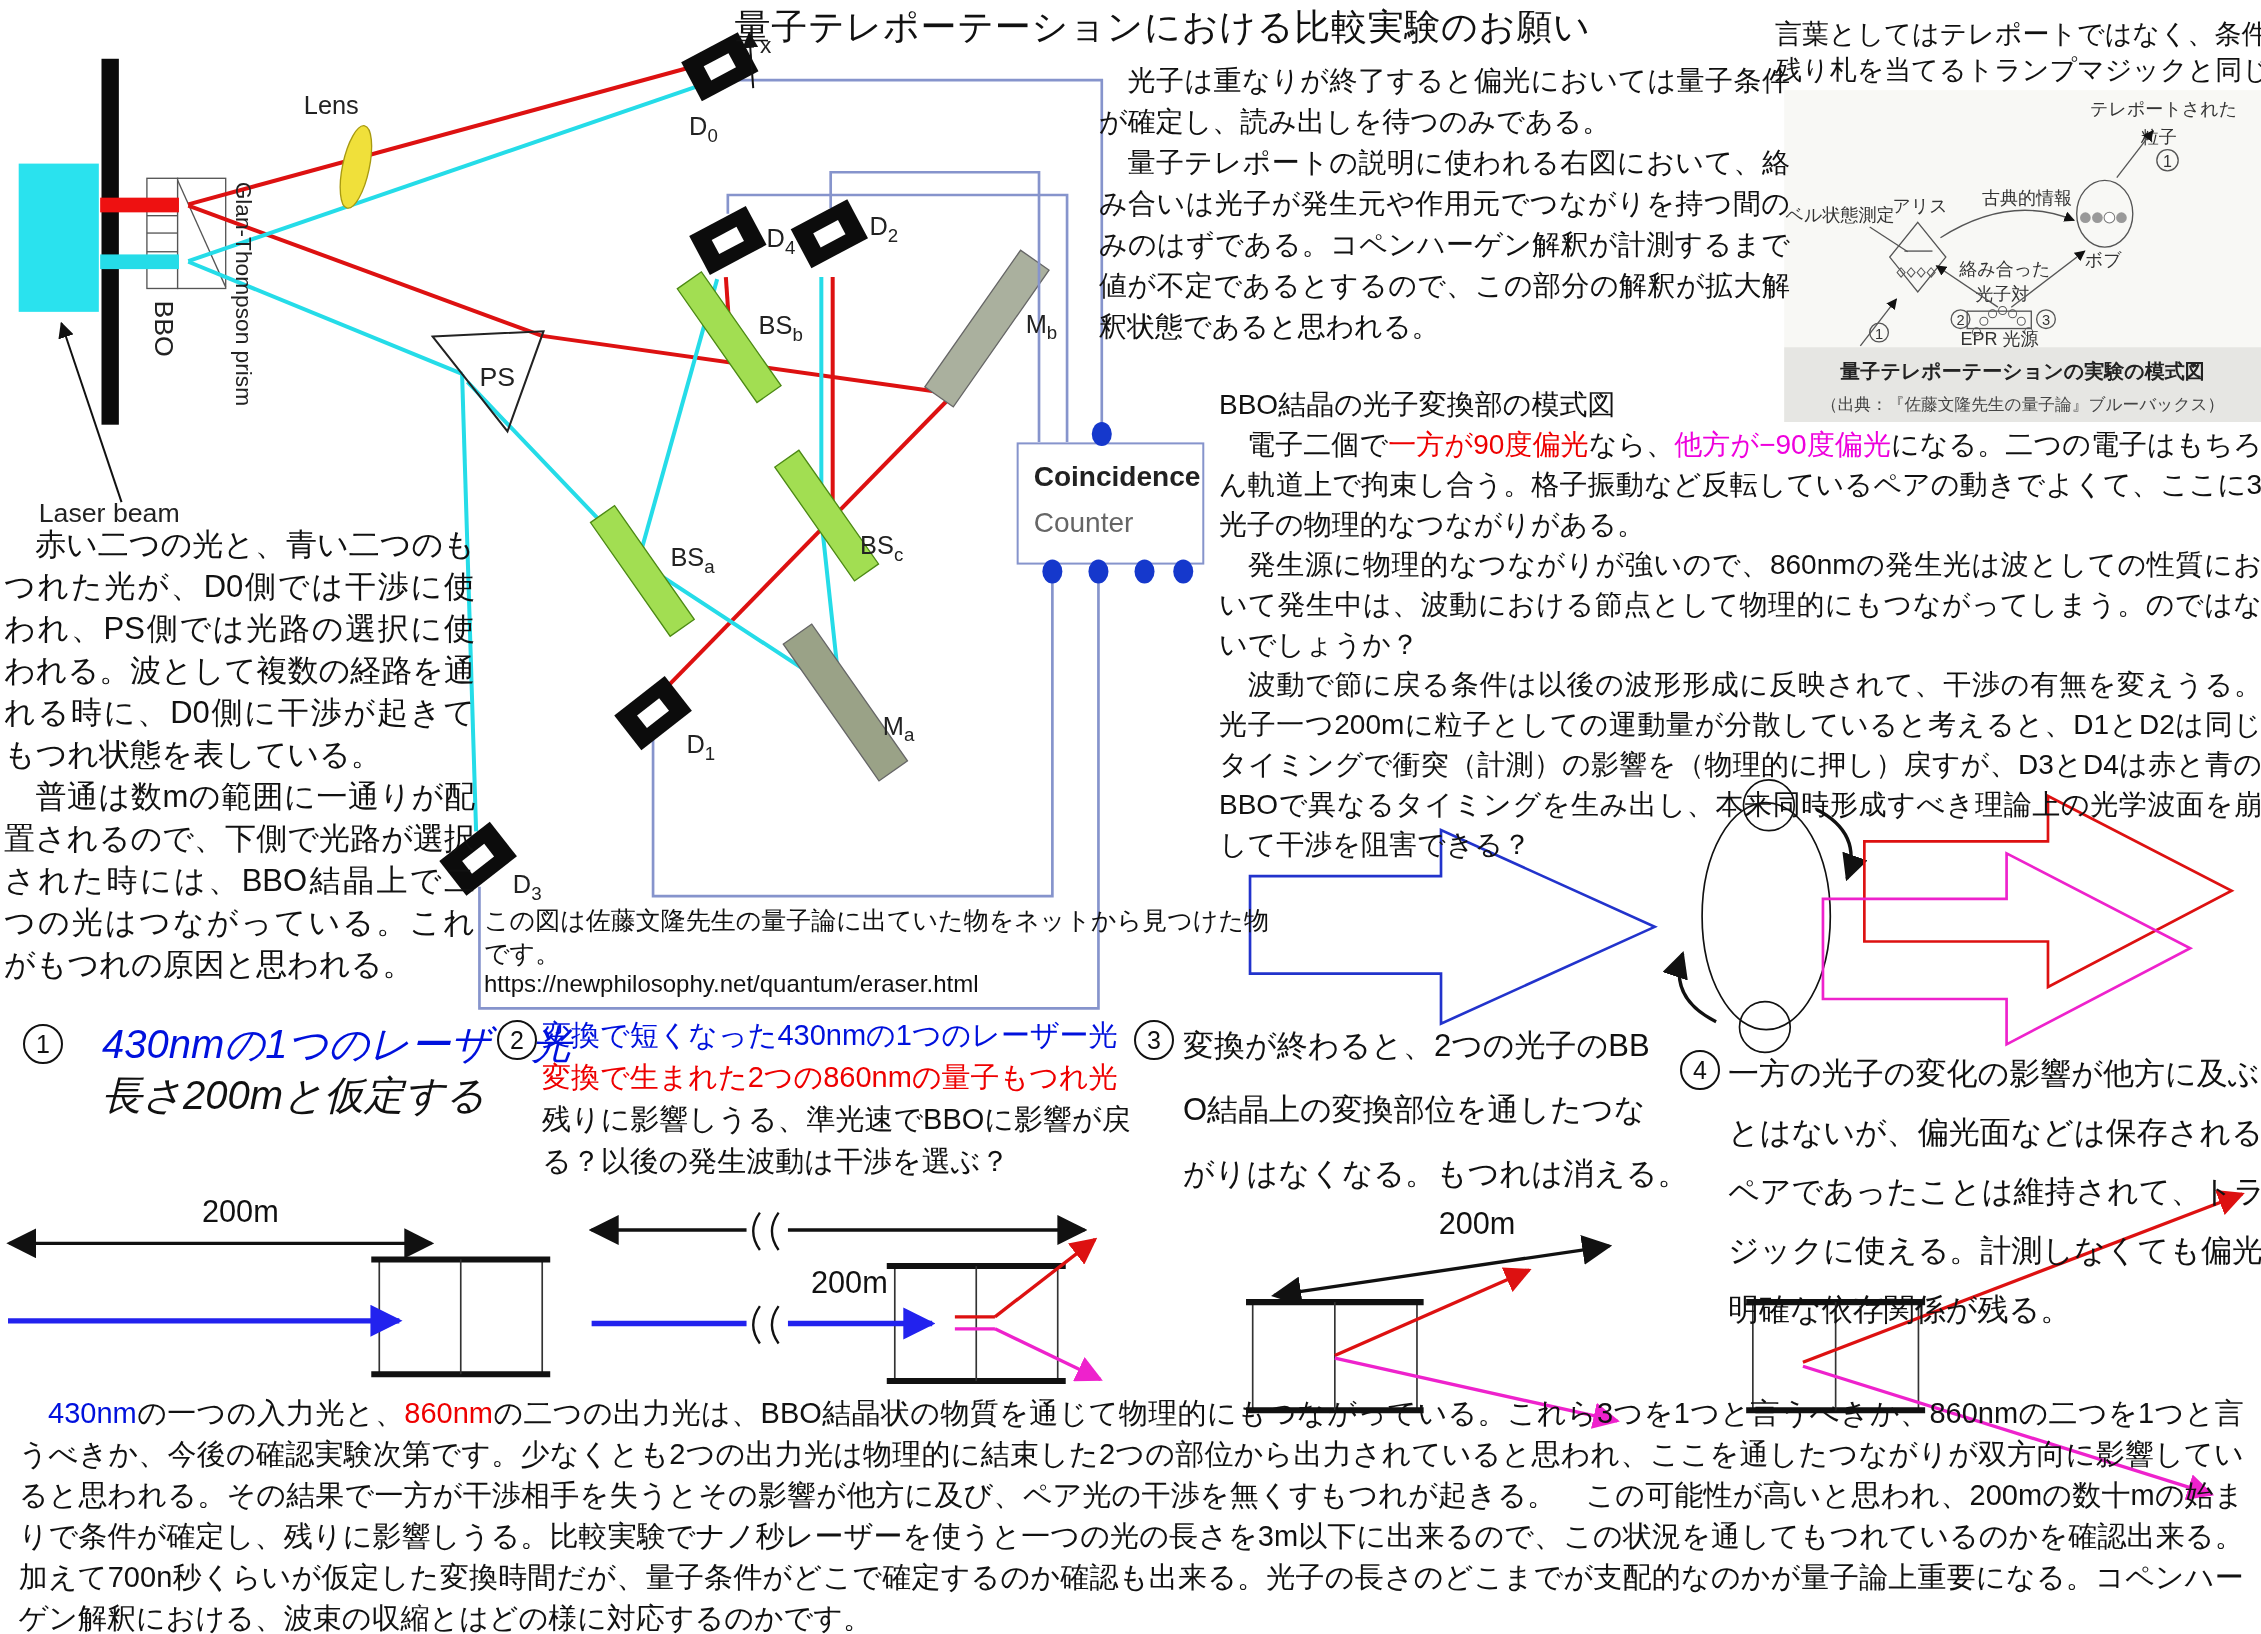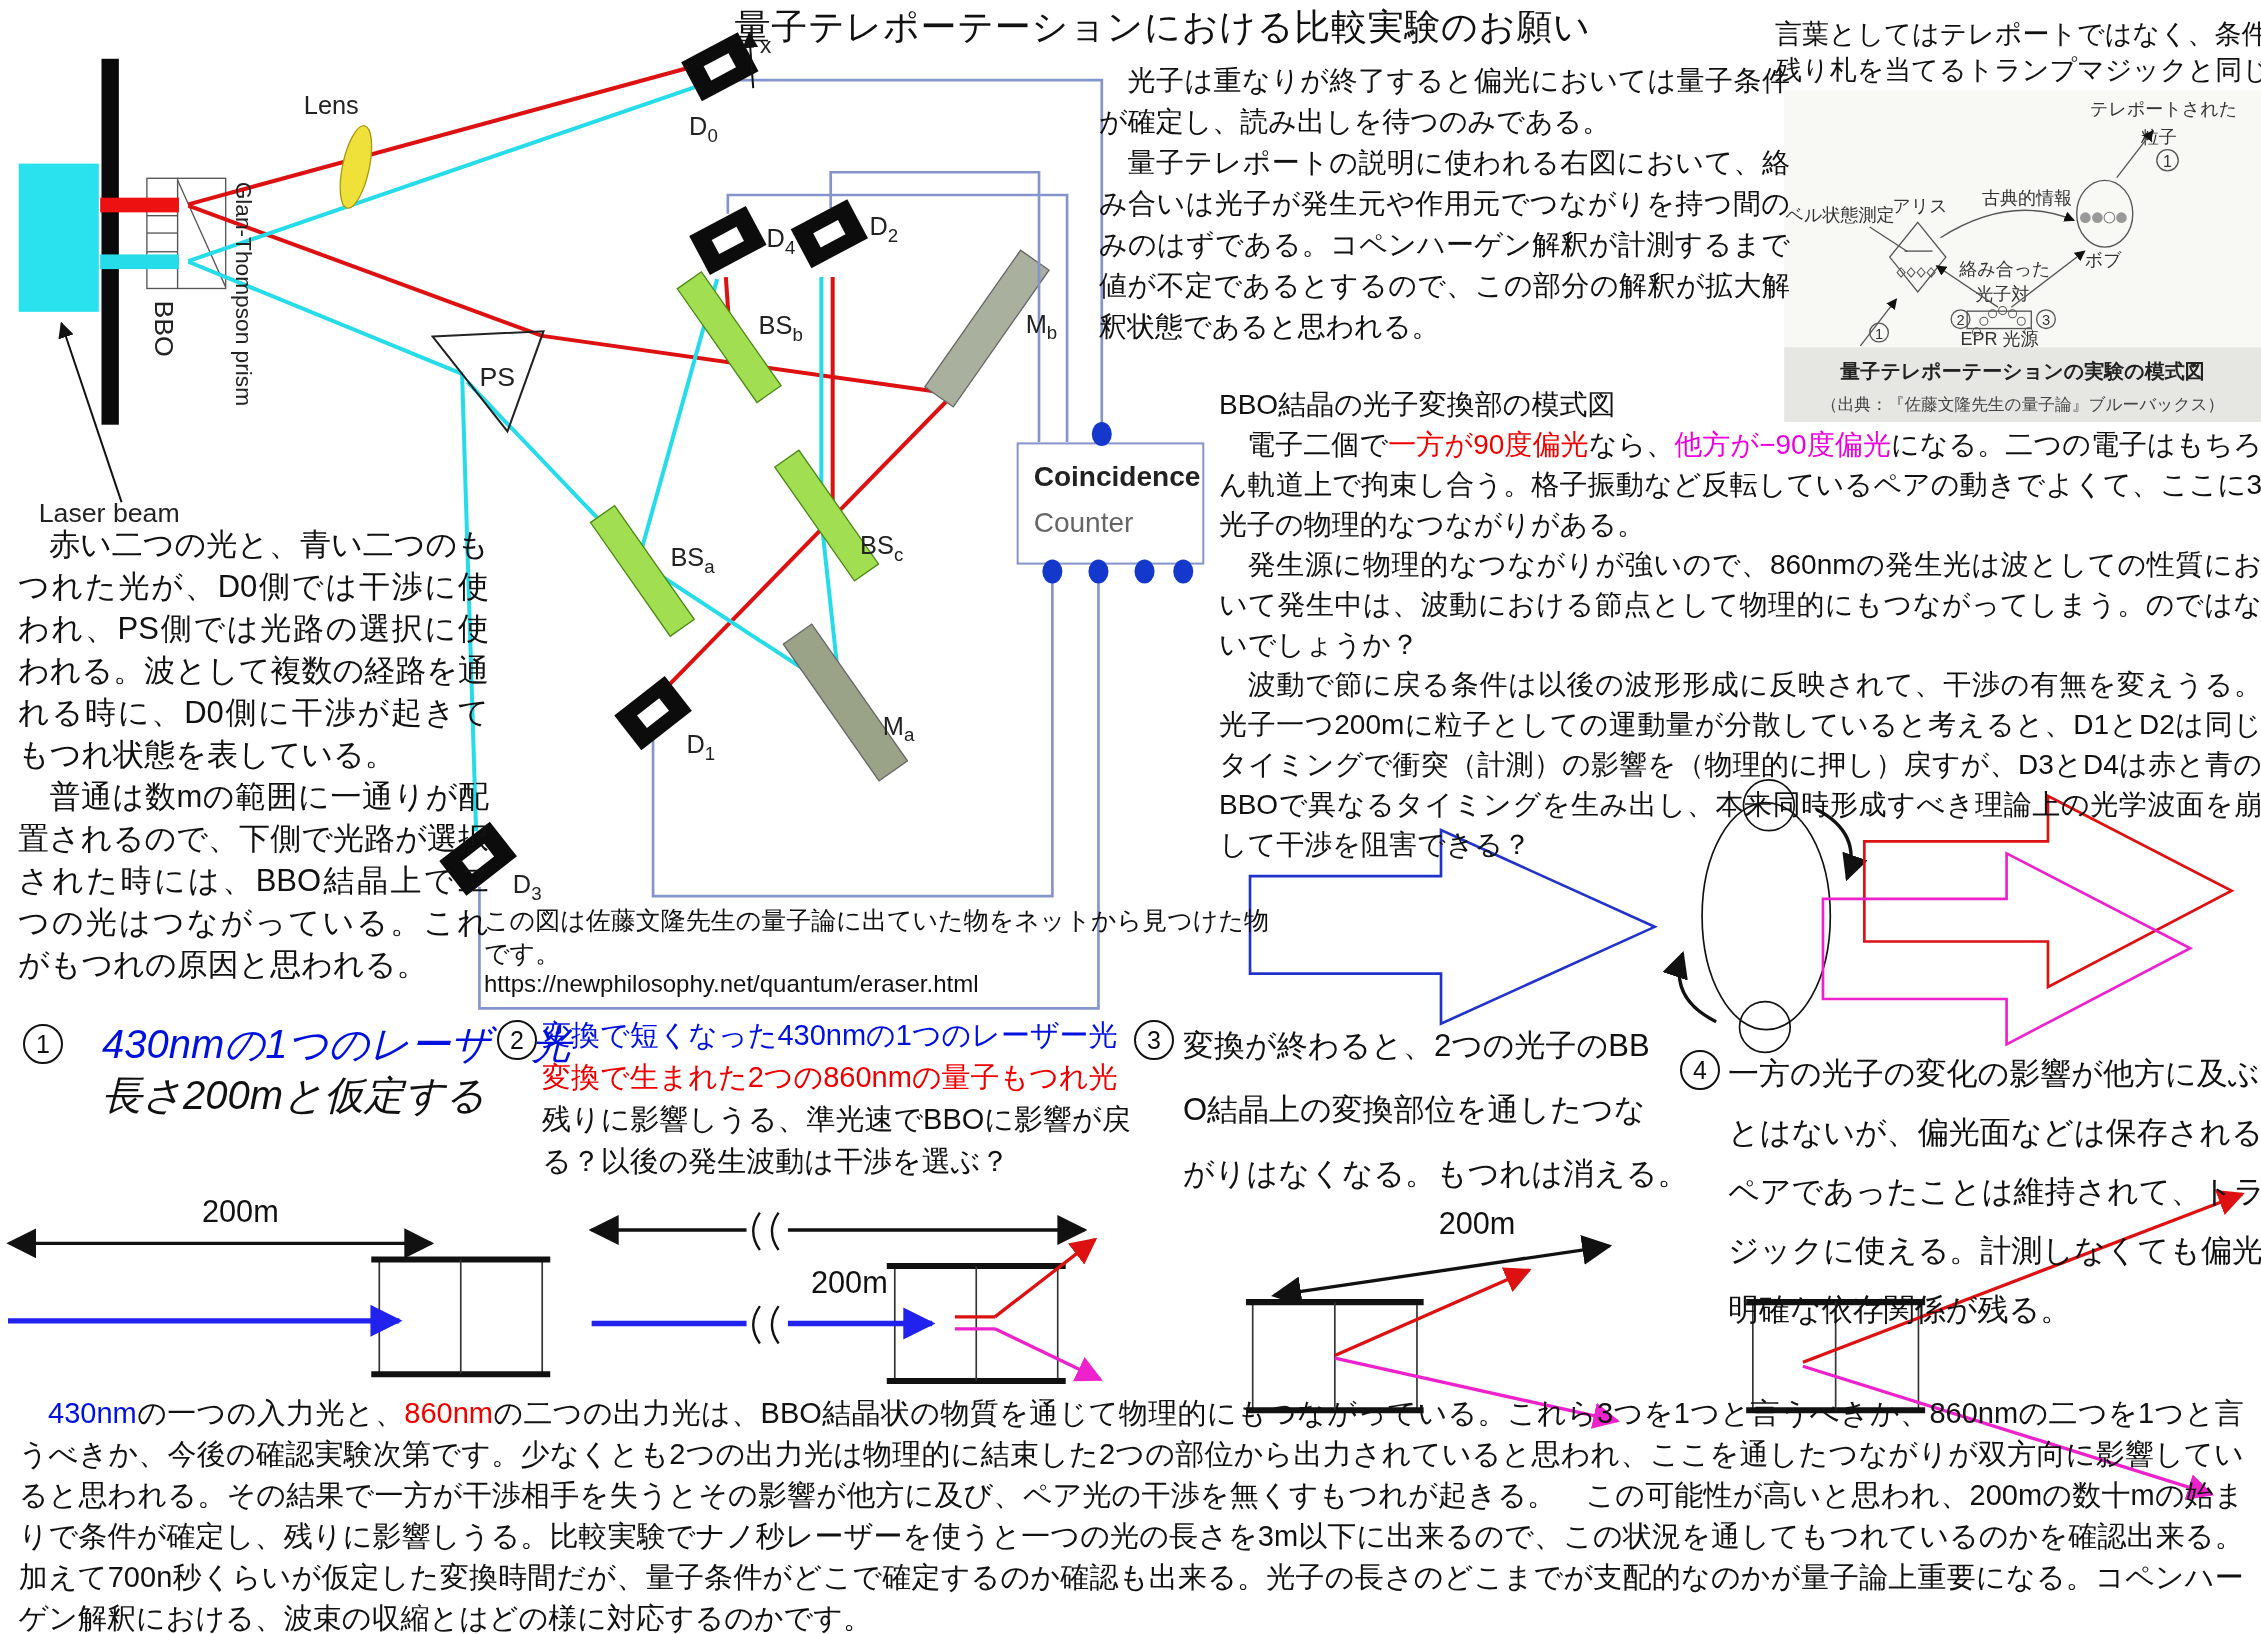--- a/index.html
+++ b/index.html
@@ -5,21 +5,21 @@
   html,body{margin:0;padding:0;}
   body{
     width:2261px;height:1634px;position:relative;background:#ffffff;
     font-family:"Liberation Sans",sans-serif;color:#111;overflow:hidden;
   }
   .abs{position:absolute;}
   p{margin:0;}
   #title{left:695px;top:2.7px;width:935px;text-align:center;font-size:36px;letter-spacing:0.7px;white-space:nowrap;}
   #topnote{left:1775px;top:16px;width:494px;font-size:27px;line-height:36px;white-space:nowrap;}
   #intro{left:1099px;top:60px;width:691px;font-size:28px;line-height:41px;text-align:justify;}
-  #leftblock{left:18px;top:524px;width:471px;font-size:31px;line-height:42px;text-align:justify;}
+  #leftblock{left:4px;top:524px;width:471px;font-size:31px;line-height:42px;text-align:justify;}
   #bboblock{left:1219px;top:385px;width:1043px;font-size:28px;line-height:40px;text-align:justify;}
   #bboblock .heading{text-align:left;}
   #figcap{left:484px;top:904px;width:801px;}
   #figcap .l1{font-size:25px;}
   #figcap .url{font-size:24px;margin-top:0;}
   #bottompara{left:18.7px;top:1393px;width:2225px;font-size:29px;line-height:41px;text-align:justify;}
   .c-blue{color:var(--c-blue,#0011dd);}
   .c-red{color:var(--c-red,#ee0000);}
   .c-mag{color:var(--c-magenta,#ee00dd);}
   .circ{

